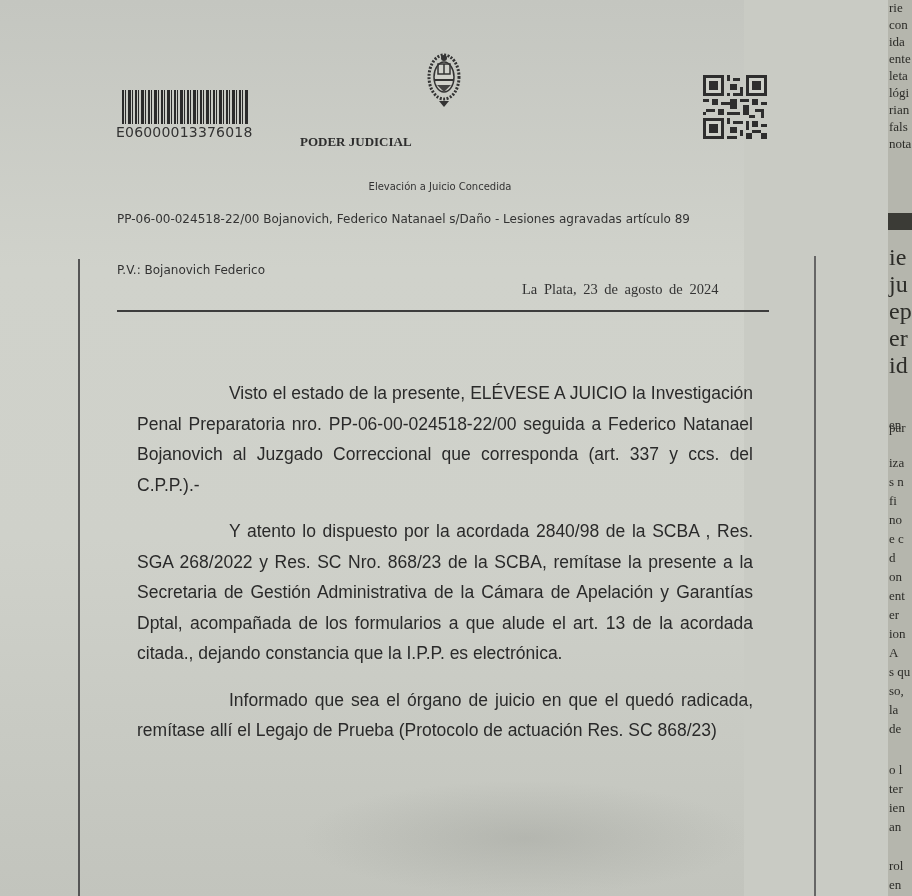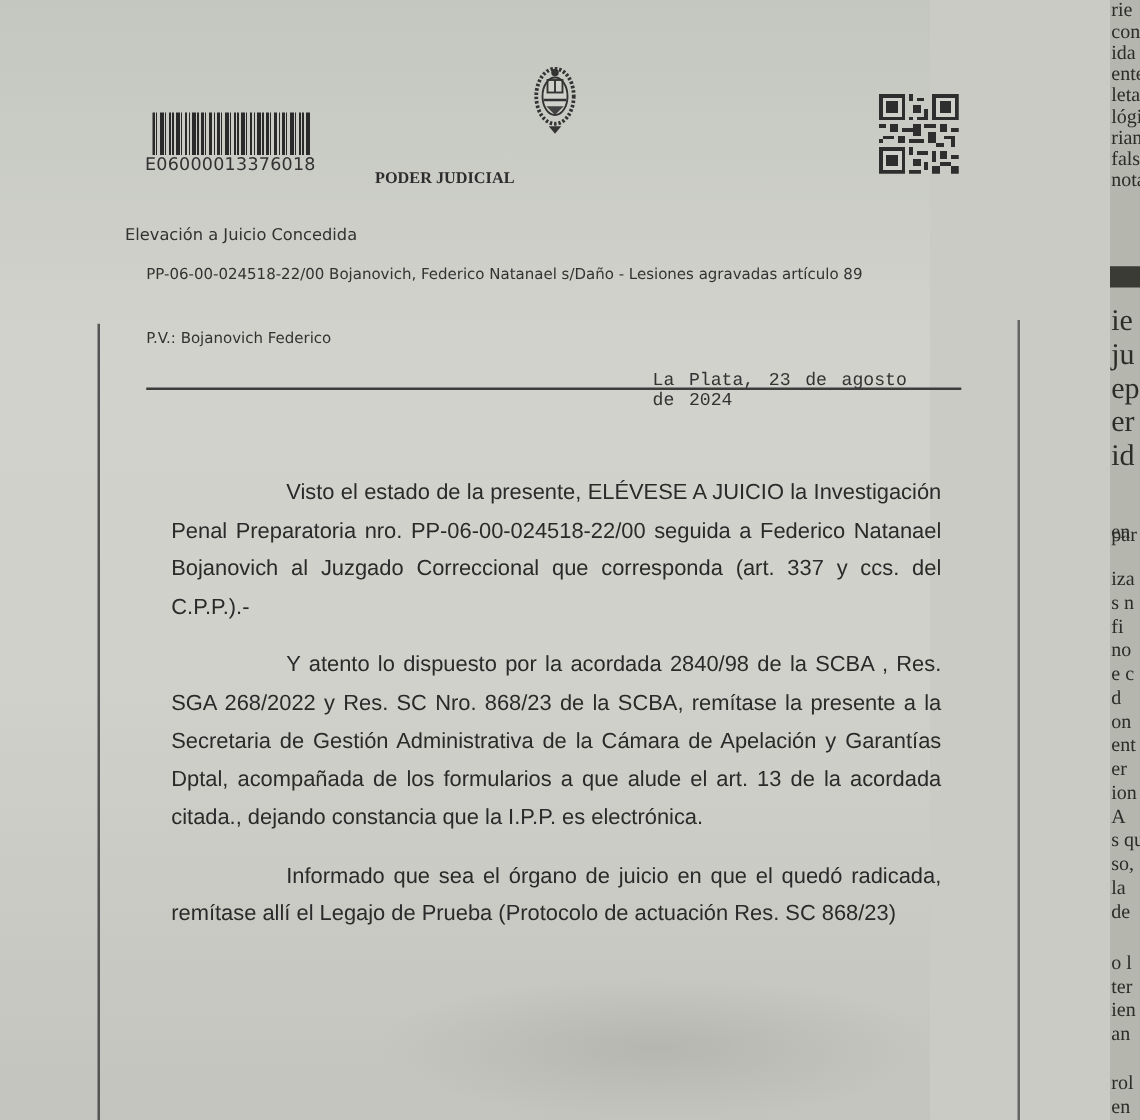--- a/index.html
+++ b/index.html
@@ -49,21 +49,21 @@
       height: 17px;
       background: #3b3b36;
     }
     .np-line {
       position: absolute;
       left: 1px;
       font-family: "Liberation Serif", serif;
       color: #2c2c28;
       white-space: nowrap;
     }
-    .np-line.small { font-size: 16px; }
+    .np-line.small { font-size: 13px; }
     .np-line.big { font-size: 24px; }
 
     
     .barcode {
       position: absolute;
       left: 122px;
       top: 90px;
       width: 126px;
       height: 34px;
       background: repeating-linear-gradient(90deg,
@@ -117,23 +117,23 @@
       top: 75px;
       width: 64px;
       height: 64px;
     }
 
     .doc-title {
       position: absolute;
       left: 100px;
       top: 181px;
       width: 680px;
-      text-align: left;
+      text-align: center;
       font-family: "DejaVu Sans", sans-serif;
-      font-size: 13px;
+      font-size: 10px;
       color: #333;
     }
     .case-line {
       position: absolute;
       left: 117px;
       top: 212px;
       font-family: "DejaVu Sans", sans-serif;
       font-size: 12px;
       color: #333;
       white-space: nowrap;
@@ -161,25 +161,24 @@
       left: 117px;
       top: 263px;
       font-family: "DejaVu Sans", sans-serif;
       font-size: 12px;
       color: #333;
     }
     .date {
       position: absolute;
       left: 522px;
       top: 281px;
-      font-family: Liberation Mono, monospace;
+      font-family: Liberation Serif, serif;
       font-size: 14.5px;
       color: #333;
       word-spacing: 3px;
-      margin-top: 16px;
     }
     .rule {
       position: absolute;
       left: 117px;
       top: 310px;
       width: 652px;
       height: 2px;
       background: #3d3d3d;
     }
 

